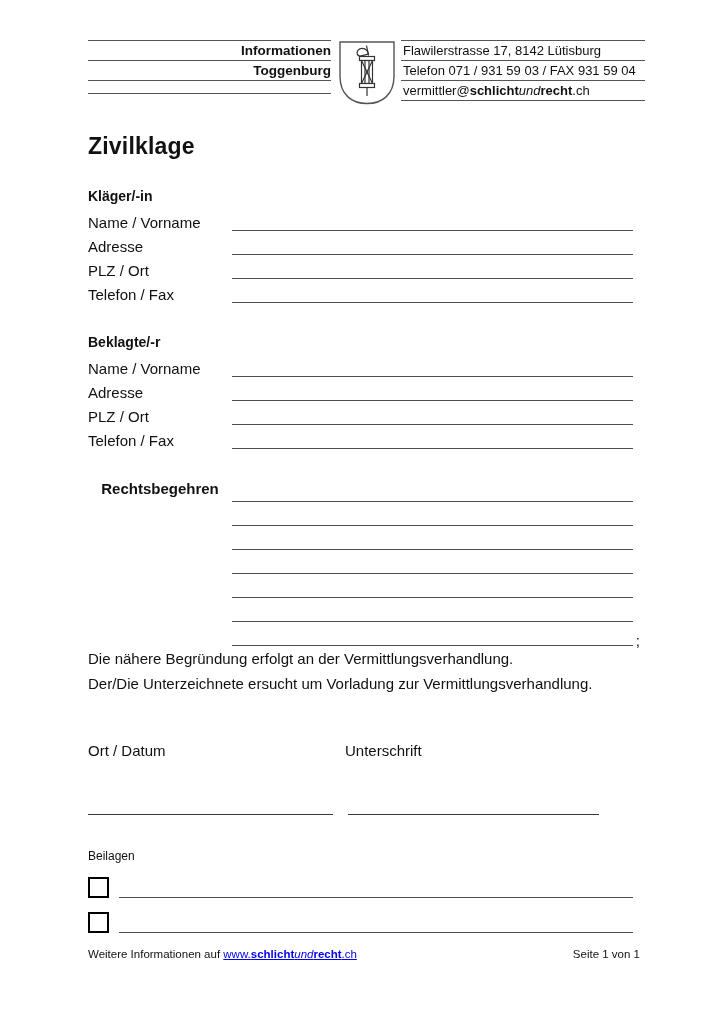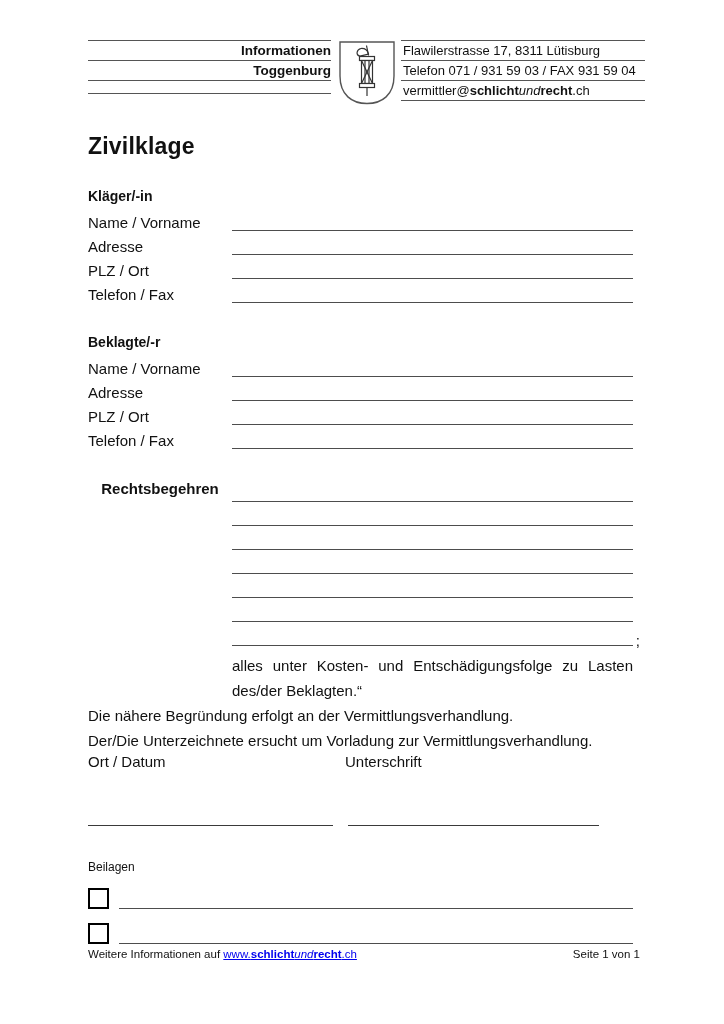--- a/index.html
+++ b/index.html
@@ -35,21 +35,21 @@
   .claim-lines { width: 401px; }
   .blank-line { position: relative; height: 24px; border-bottom: 1.5px solid #4d4d4d; }
   .blank-line .suffix { position: absolute; right: -7px; bottom: -4px; font-size: 15px; }
   .closing { margin-top: 7px; font-size: 15px; line-height: 25px; text-align: justify; }
 
   
   .statements { }
   .statements p { font-size: 15px; line-height: 25px; }
 
   
-  .sig-labels { display: flex; font-size: 15px; }
+  .sig-labels { margin-top: 46px; display: flex; font-size: 15px; }
   .sig-col1 { width: 257px; }
   .sig-lines { margin-top: 40px; display: flex; }
   .sig-line { height: 16px; border-bottom: 1.5px solid #3a3a3a; }
   .sig1 { width: 245px; }
   .sig-gap { width: 15px; }
   .sig2 { width: 251px; }
 
   
   .attachments { margin-top: 34px; }
   .att-heading { font-size: 12px; }
@@ -92,21 +92,21 @@
             <line x1="24.5" y1="20.5" x2="35.5" y2="43.5"></line>
             <line x1="35.5" y1="20.5" x2="24.5" y2="43.5"></line>
             <rect x="22.5" y="43.5" width="15" height="4"></rect>
             <line x1="30" y1="47.5" x2="30" y2="56"></line>
           </g>
         </svg>
       </div>
 
       <div class="lh-right">
         <div class="lh-row">
-          <span>Flawilerstrasse 17, 8311 Lütisburg</span>
+          <span>Flawilerstrasse 17, 8142 Lütisburg</span>
         </div>
         <div class="lh-row">
           <span>Telefon 071 / 931 59 03 / FAX 931 59 04</span>
         </div>
         <div class="lh-row">
           <span class="email"><span>vermittler@</span><b>schlicht</b><i>und</i><b>recht</b><span>.ch</span></span>
         </div>
       </div>
     </header>
 
@@ -157,21 +157,20 @@
       <div class="claim-lines">
         <div class="blank-line"></div>
         <div class="blank-line"></div>
         <div class="blank-line"></div>
         <div class="blank-line"></div>
         <div class="blank-line"></div>
         <div class="blank-line"></div>
         <div class="blank-line">
           <span class="suffix">;</span>
         </div>
-        <p class="closing">alles unter Kosten- und Entschädigungsfolge zu Lasten des/der Beklagten.“</p>
       </div>
     </section>
 
     <div class="statements">
       <p>Die nähere Begründung erfolgt an der Vermittlungsverhandlung.</p>
       <p>Der/Die Unterzeichnete ersucht um Vorladung zur Vermittlungsverhandlung.</p>
     </div>
 
     <div class="sig-labels">
       <span class="sig-col1">Ort / Datum</span>

